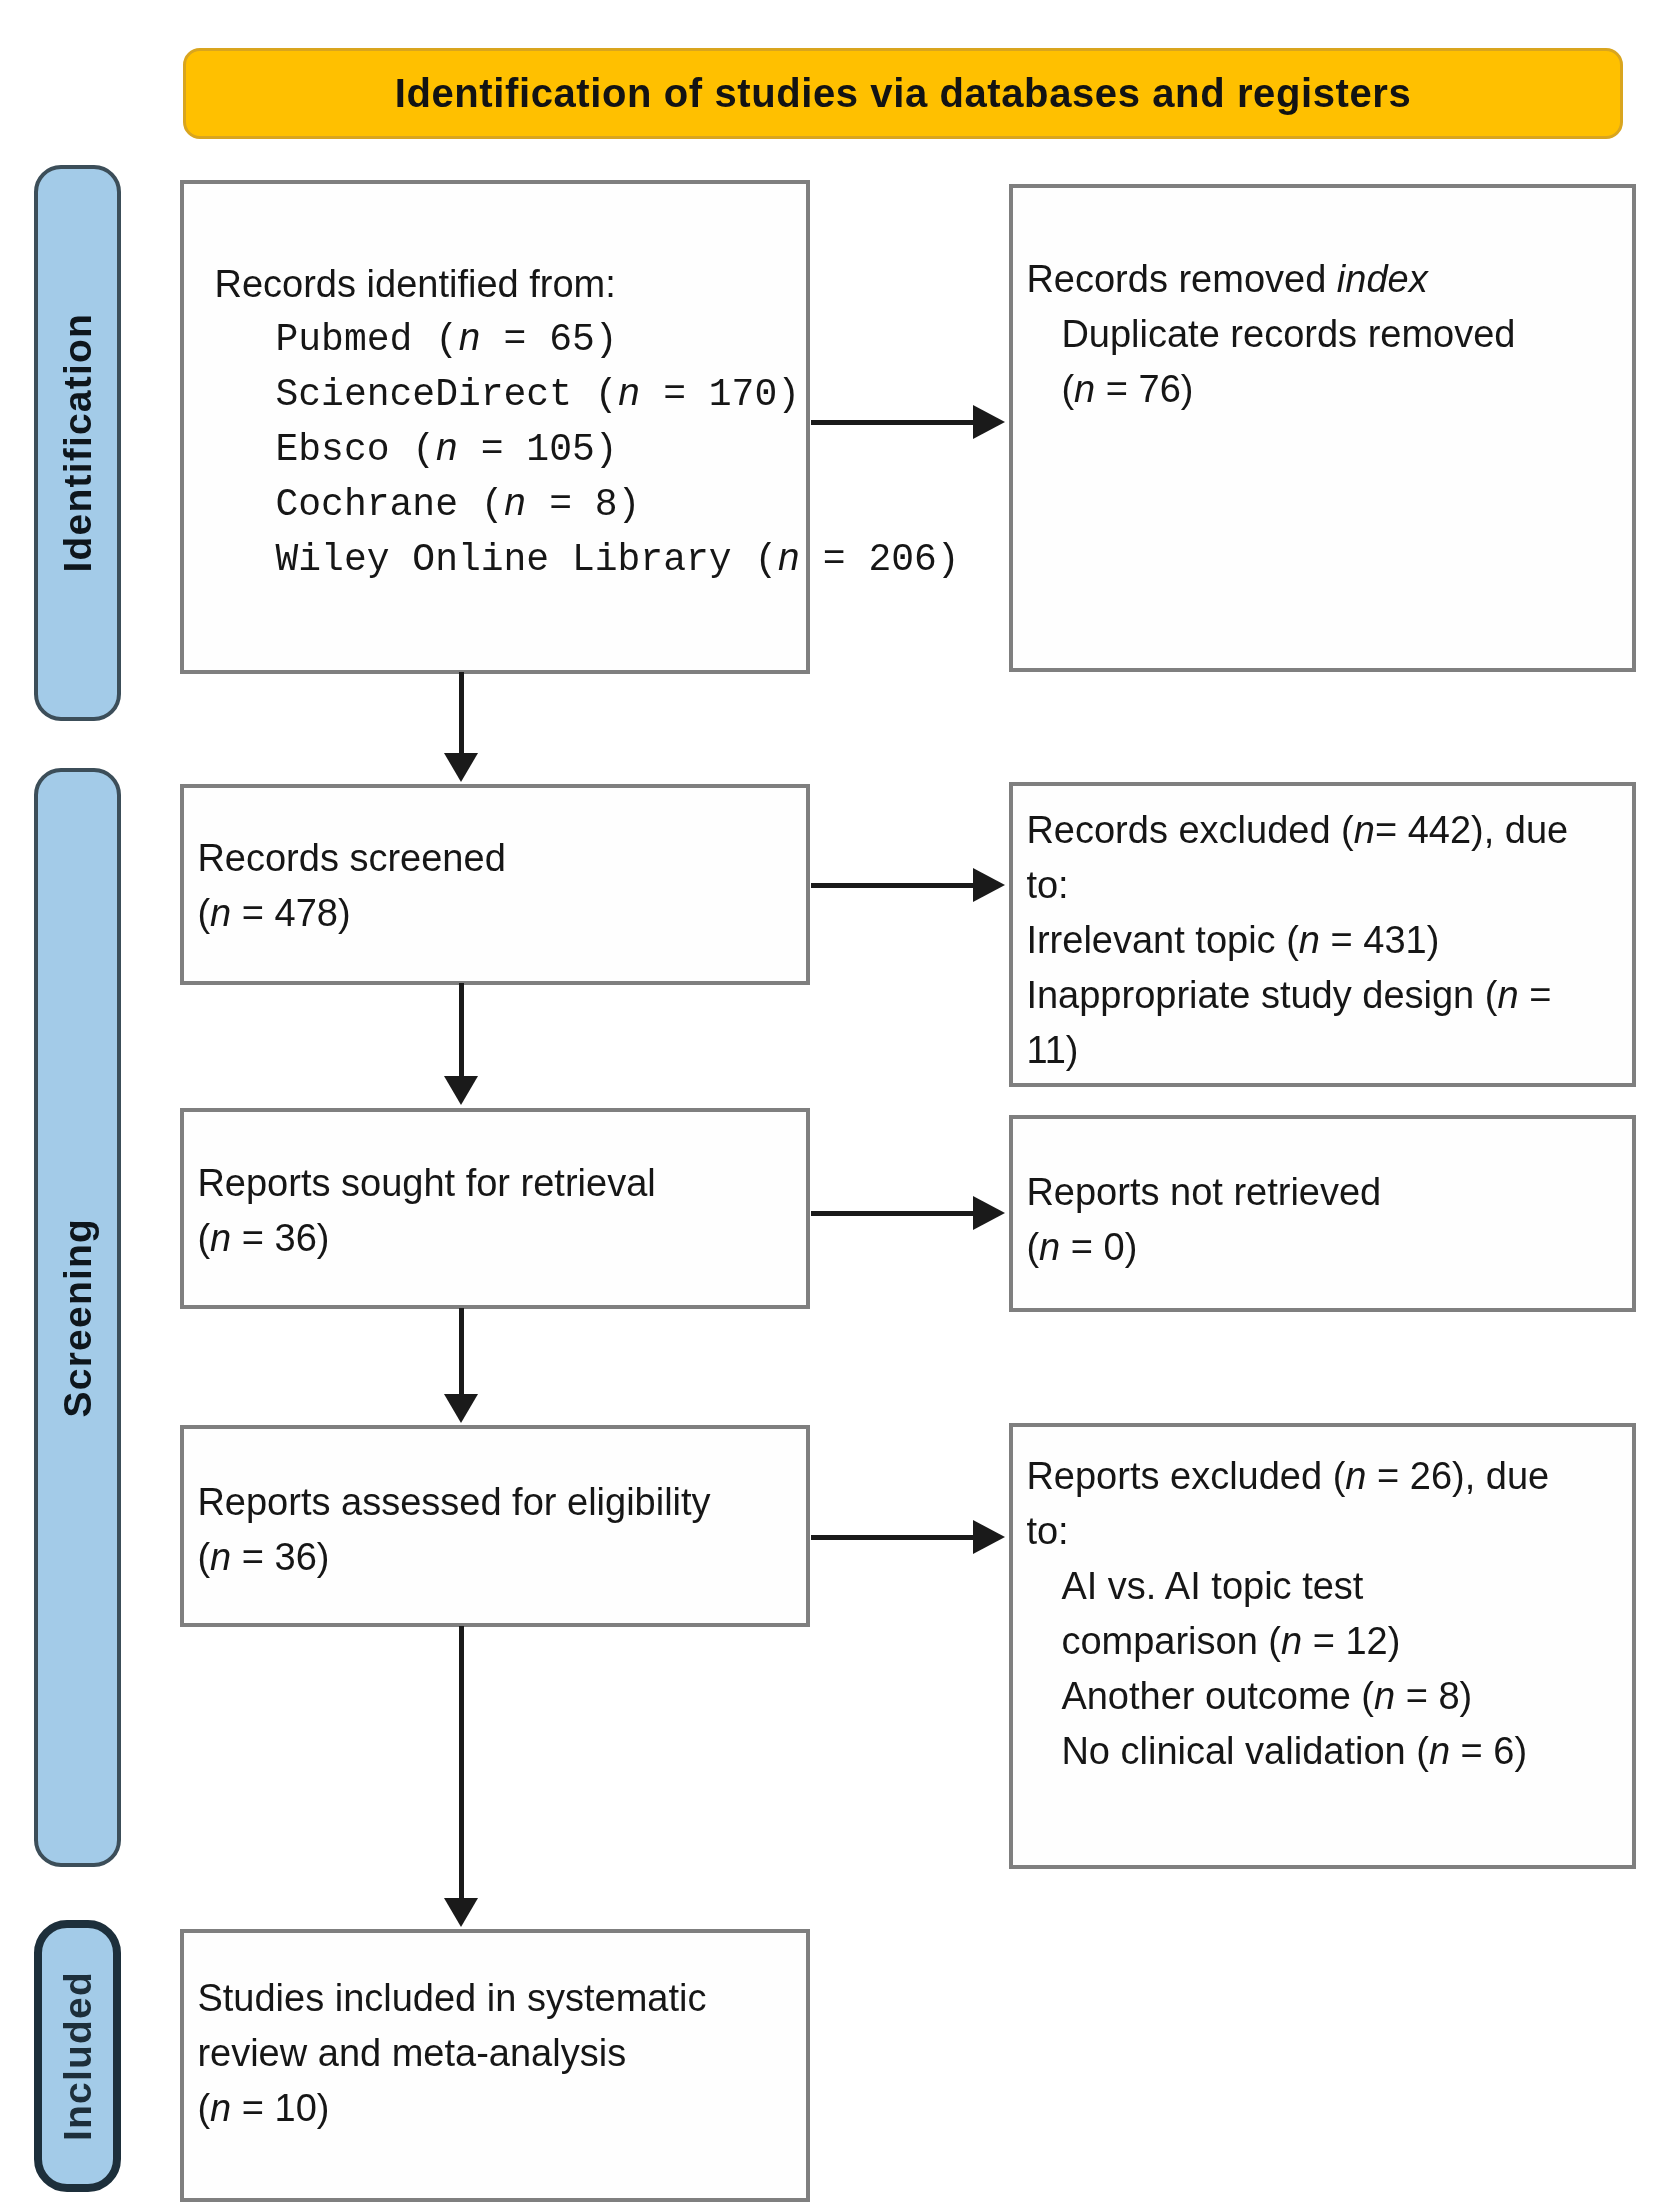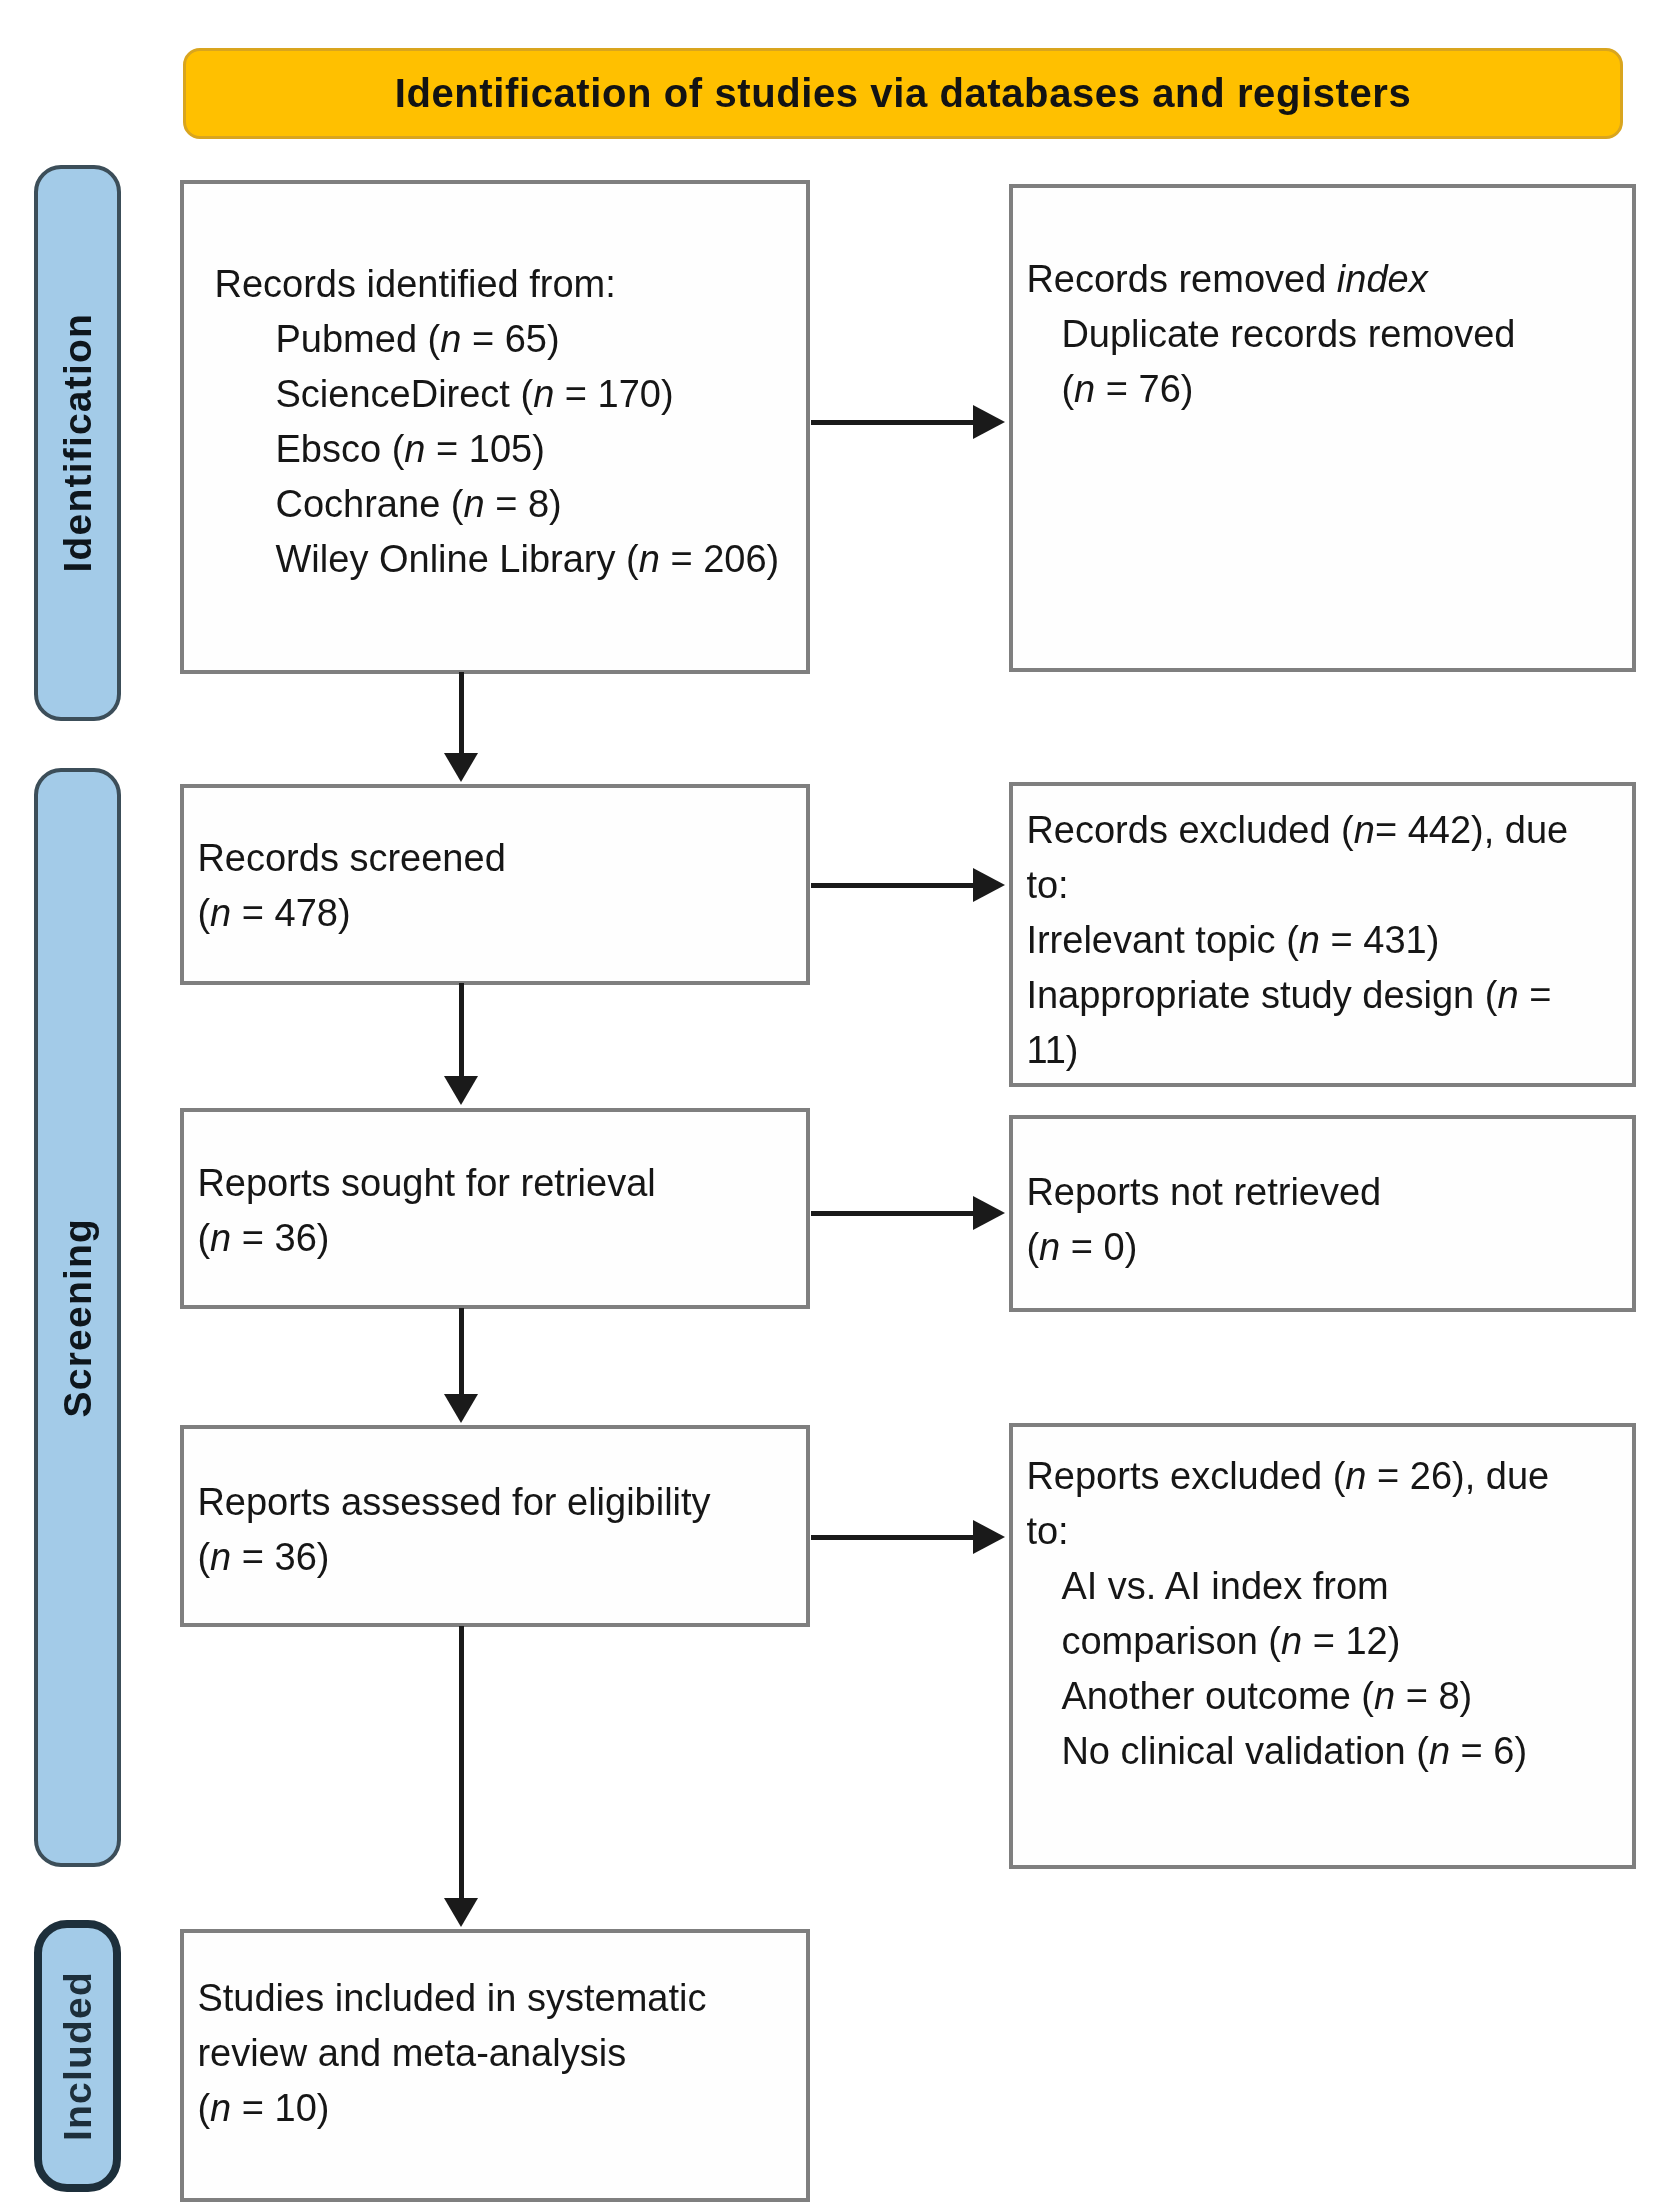--- a/index.html
+++ b/index.html
@@ -47,21 +47,21 @@
   #box-records-identified{top:148px; height:494px; padding:73px 6.1px 0 30.5px;}
   #box-records-removed{top:152px; height:488px; padding:64px 6.1px 0 13.4px;}
   #box-records-screened{top:752px; height:201px; padding:43px 6.1px 0 13.4px;}
   #box-records-excluded{top:750px; height:305px; padding:17px 6.1px 0 13.4px;}
   #box-reports-sought{top:1076px; height:201px; padding:44px 6.1px 0 13.4px;}
   #box-reports-not-retrieved{top:1083px; height:197px; padding:46px 6.1px 0 13.4px;}
   #box-reports-assessed{top:1393px; height:202px; padding:46px 6.1px 0 13.4px;}
   #box-reports-excluded{top:1391px; height:446px; padding:22px 6.1px 0 13.4px;}
   #box-studies-included{top:1897px; height:273px; padding:38px 6.1px 0 13.4px;}
   .line{font-size:38px; line-height:55px; white-space:nowrap;}
-  .box-l .line.ind{padding-left:61px;}
+  .box-l .line.ind{padding-left:61px;font-family:Liberation Mono, monospace;}
   .box-r .line.ind{padding-left:35px;}
   
   .arrow-h{position:absolute; width:194px; height:46px;}
   .arrow-h .shaft{position:absolute; left:0; top:21px; right:27px; height:4.9px; background:var(--arrow);}
   .arrow-h .head{position:absolute; right:0; top:6.1px; width:0; height:0;
     border-top:17px solid transparent; border-bottom:17px solid transparent;
     border-left:32px solid var(--arrow);}
   #arrow-h1{left:811px; top:367px;}
   #arrow-h2{left:811px; top:830px;}
   #arrow-h3{left:811px; top:1158px;}
@@ -127,21 +127,21 @@
       <div class="line"><span>Reports not retrieved</span></div>
       <div class="line"><span>(</span><i>n</i><span> = 0)</span></div>
     </div>
   <div class="box box-l" id="box-reports-assessed">
       <div class="line"><span>Reports assessed for eligibility</span></div>
       <div class="line"><span>(</span><i>n</i><span> = 36)</span></div>
     </div>
   <div class="box box-r" id="box-reports-excluded">
       <div class="line"><span>Reports excluded (</span><i>n</i><span> = 26), due</span></div>
       <div class="line"><span>to:</span></div>
-      <div class="line ind"><span>AI vs. AI index from</span></div>
+      <div class="line ind"><span>AI vs. AI topic test</span></div>
       <div class="line ind"><span>comparison (</span><i>n</i><span> = 12)</span></div>
       <div class="line ind"><span>Another outcome (</span><i>n</i><span> = 8)</span></div>
       <div class="line ind"><span>No clinical validation (</span><i>n</i><span> = 6)</span></div>
     </div>
   <div class="box box-l" id="box-studies-included">
       <div class="line"><span>Studies included in systematic</span></div>
       <div class="line"><span>review and meta-analysis</span></div>
       <div class="line"><span>(</span><i>n</i><span> = 10)</span></div>
     </div>
 

